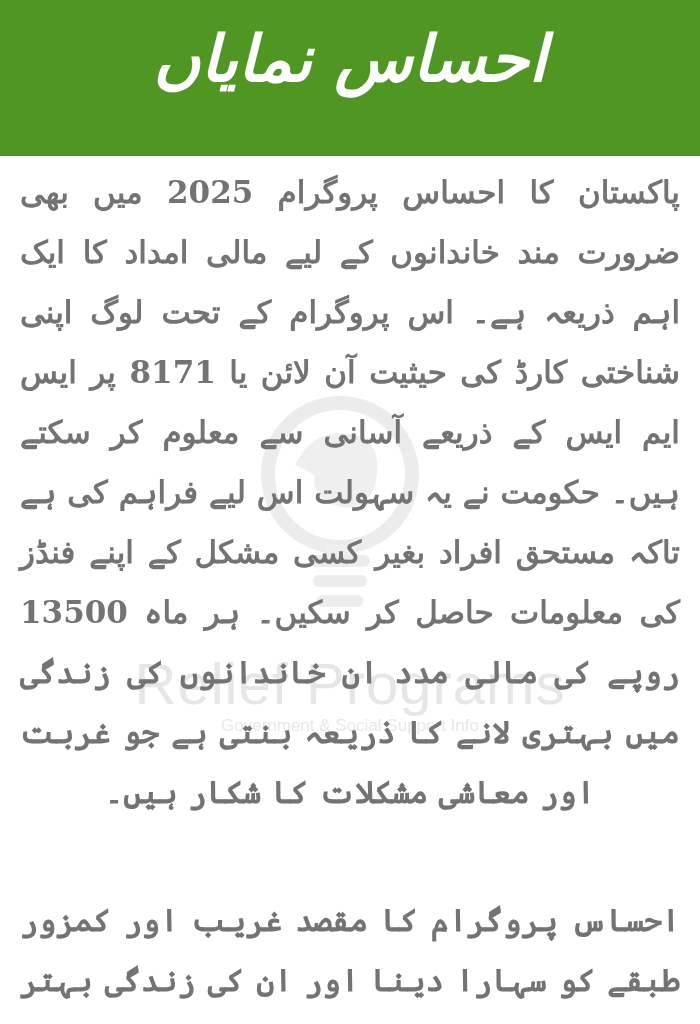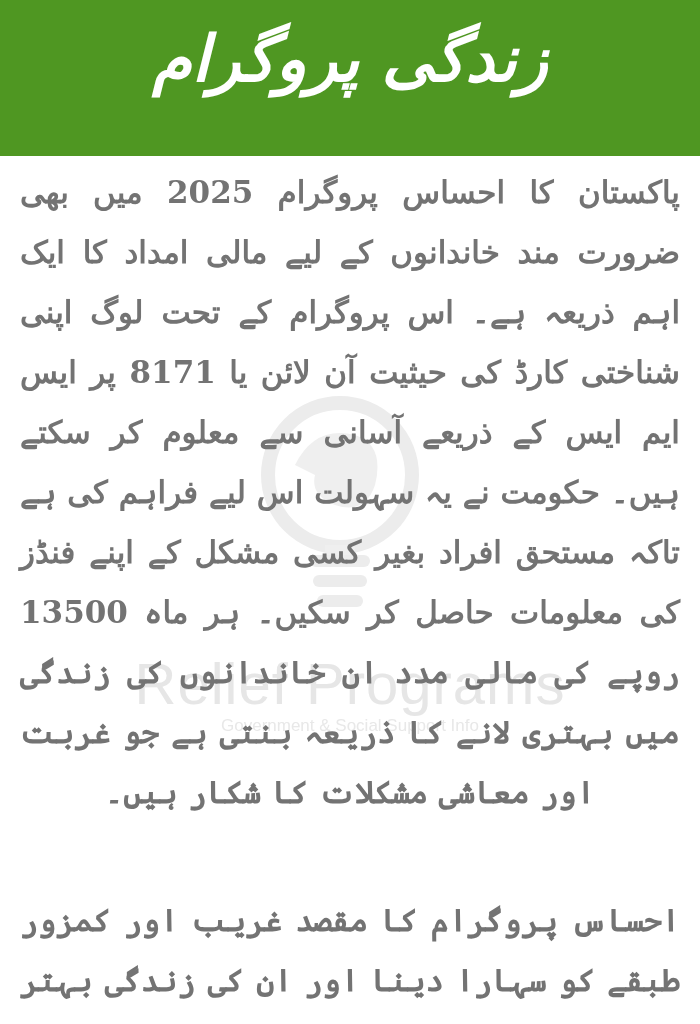--- a/index.html
+++ b/index.html
@@ -87,21 +87,21 @@
       text-align-last: center;
       font-weight: bold;
     }
     .para-1 { margin-top: 2px; }
     .para-2 { margin-top: 68px; }
   </style>
 </head>
 <body>
 
 <header class="banner">
-  <h1 class="banner-title">زندگی پروگرام</h1>
+  <h1 class="banner-title">احساس نمایاں</h1>
 </header>
 
 <div class="watermark">
   <svg class="wm-bulb" viewBox="0 0 170 230">
     <circle cx="85" cy="80" r="72" fill="none" stroke="#ececec" stroke-width="14"></circle>
     <path d="M40 70 Q60 30 100 40 Q130 50 120 90 Q110 120 80 110 Q55 100 60 80" fill="#efefef"></path>
     <rect x="55" y="160" width="60" height="12" rx="6" fill="#ececec"></rect>
     <rect x="58" y="180" width="54" height="12" rx="6" fill="#ececec"></rect>
     <rect x="62" y="200" width="46" height="12" rx="6" fill="#ececec"></rect>
     <rect x="70" y="150" width="30" height="10" fill="#efefef"></rect>

